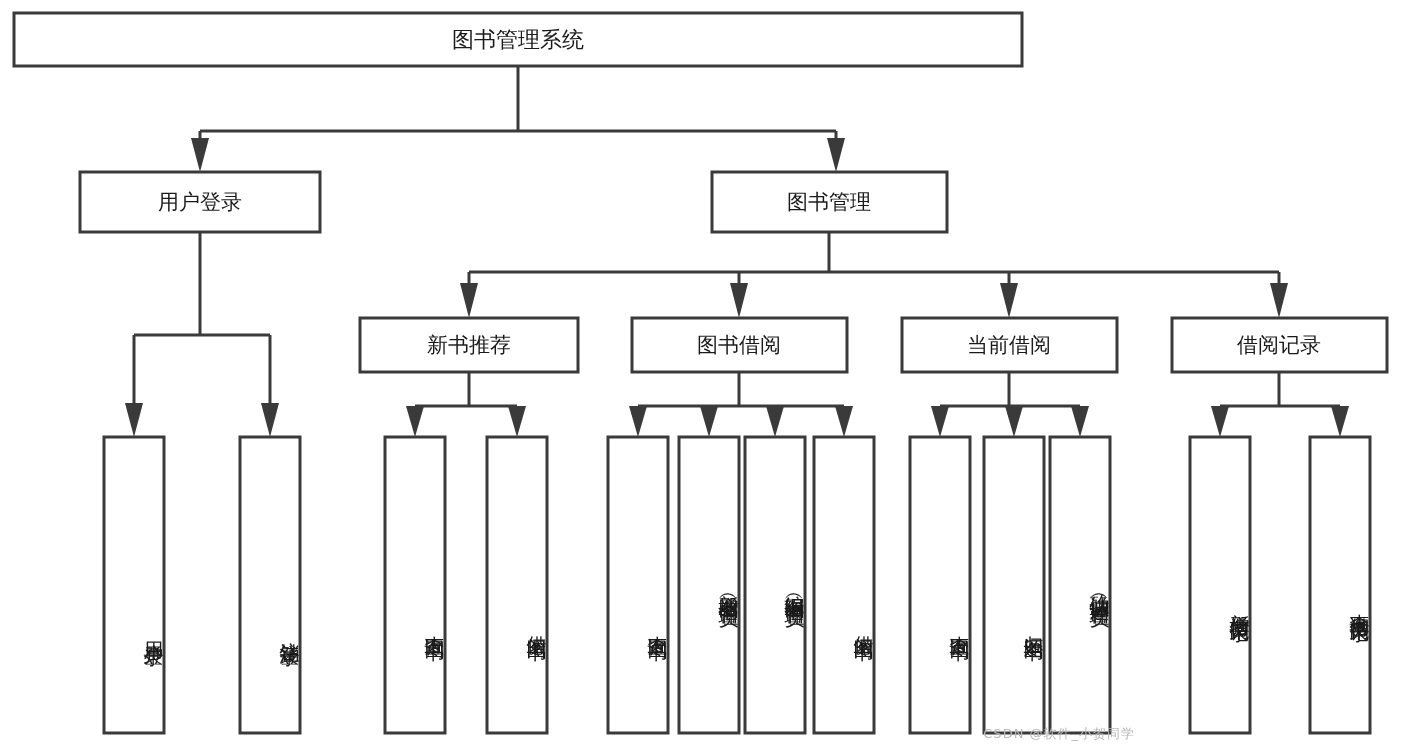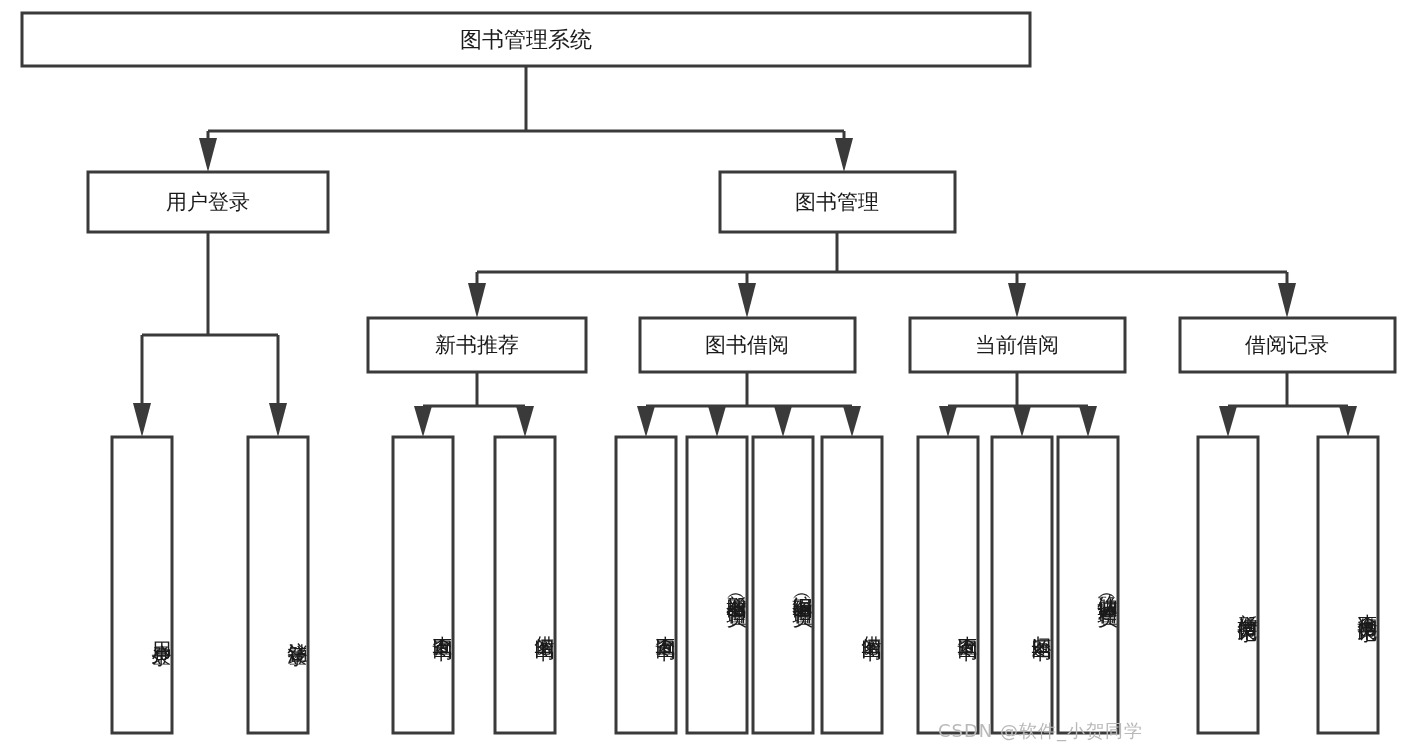--- a/index.html
+++ b/index.html
@@ -9,21 +9,21 @@
   }
   body {
     width: 1405px;
     height: 747px;
     position: relative;
     font-family: "DejaVu Sans", "Liberation Sans", sans-serif;
     overflow: hidden;
   }
   #diagram-root {
     position: absolute;
-    left: 8px;
+    left: 0;
     top: 0;
     width: 1143px;
     height: 747px;
   }
   svg.diagram {
     display: block;
     width: 1405px;
     height: 747px;
   }
   .node-rect {
@@ -68,21 +68,21 @@
     align-items: flex-start;
     justify-content: center;
     white-space: nowrap;
     pointer-events: none;
   }
   .watermark {
     position: absolute;
     right: 8px;
     bottom: 4px;
     font-family: "DejaVu Sans", "Liberation Sans", sans-serif;
-    font-size: 18px;
+    font-size: 13px;
     color: #b9b9b9;
     letter-spacing: 1px;
     white-space: nowrap;
   }
 </style>
 </head>
 <body>
 
 <div id="diagram-root">
 

